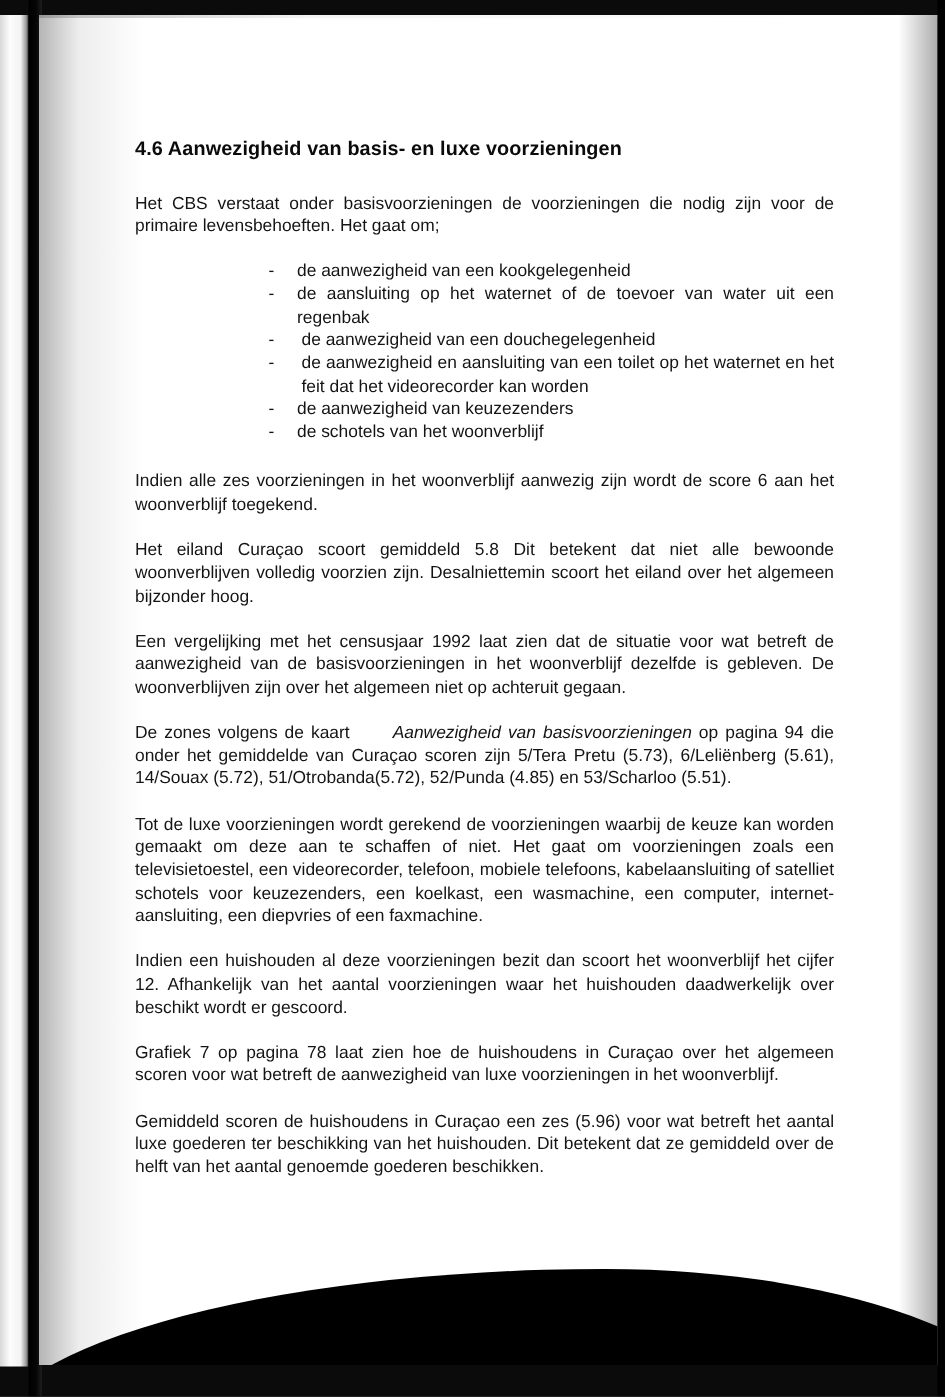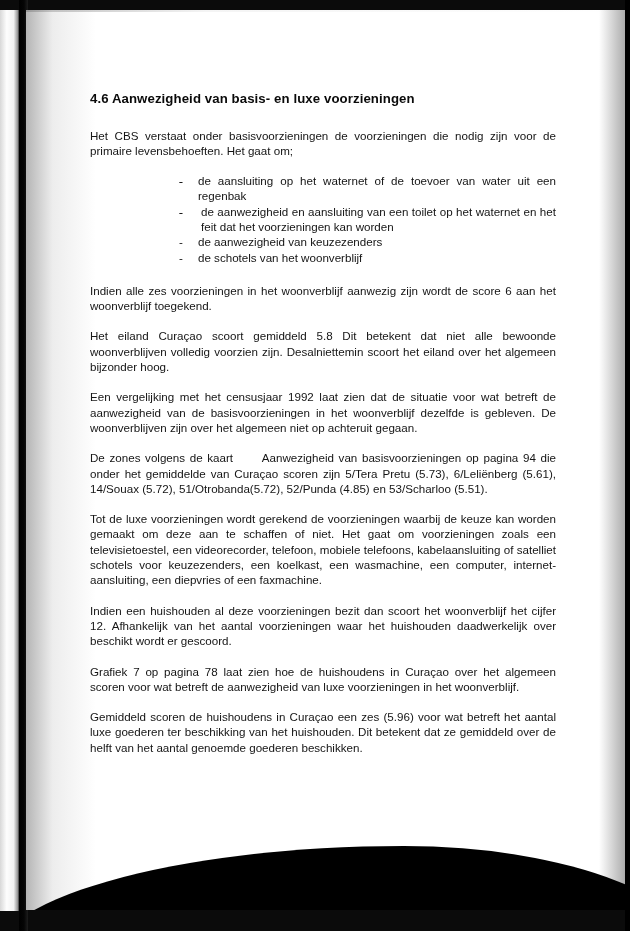--- a/index.html
+++ b/index.html
@@ -147,20 +147,21 @@
     left: 89px;
     top: 0;
   }
   ul.bullet-list li.extra-indent {
     padding-left: 111px;
   }
   
   ul.bullet-list li.single { text-align: left; }
 
   .par-italic {
+    font-style: italic;
     margin-left: 24px;
   }
 
   .page-number {
     position: absolute;
     left: 476px;   
     top: 885px;
     font-family: "Liberation Serif", serif;
     font-size: 12.5px;
     color: #1b1b1b;
@@ -179,31 +180,33 @@
 
     <div class="content">
 
       <h1 class="section-heading">4.6 Aanwezigheid van basis- en luxe voorzieningen</h1>
 
       <p class="body-par">Het CBS verstaat onder basisvoorzieningen de voorzieningen die nodig zijn voor de primaire levensbehoeften. Het gaat om;</p>
 
       <ul class="bullet-list">
         <li class="single">
           <span class="dash">-</span>
+          <span>de aanwezigheid van een kookgelegenheid</span>
         </li>
         <li>
           <span class="dash">-</span>
           <span>de aansluiting op het waternet of de toevoer van water uit een regenbak</span>
         </li>
         <li class="extra-indent single">
           <span class="dash">-</span>
+          <span>de aanwezigheid van een douchegelegenheid</span>
         </li>
         <li class="extra-indent">
           <span class="dash">-</span>
-          <span>de aanwezigheid en aansluiting van een toilet op het waternet en het feit dat het voorzieningen kan worden</span>
+          <span>de aanwezigheid en aansluiting van een toilet op het waternet en het feit dat het videorecorder kan worden</span>
         </li>
         <li class="single">
           <span class="dash">-</span>
           <span>de aanwezigheid van keuzezenders</span>
         </li>
         <li class="single">
           <span class="dash">-</span>
           <span>de schotels van het woonverblijf</span>
         </li>
       </ul>

